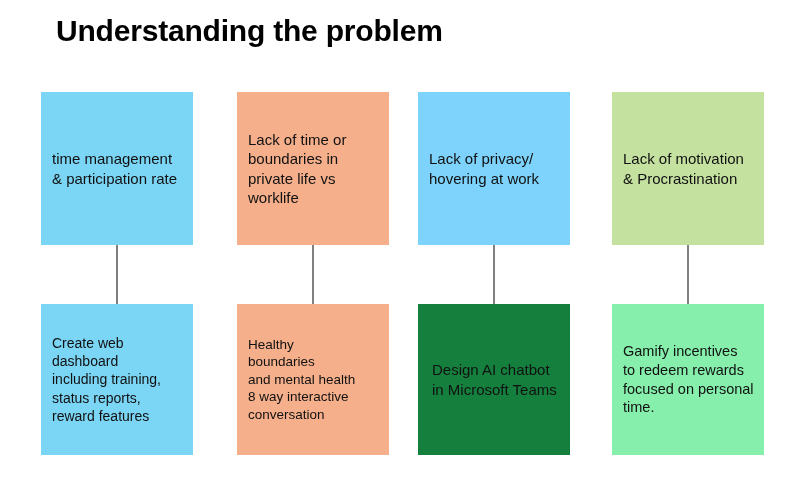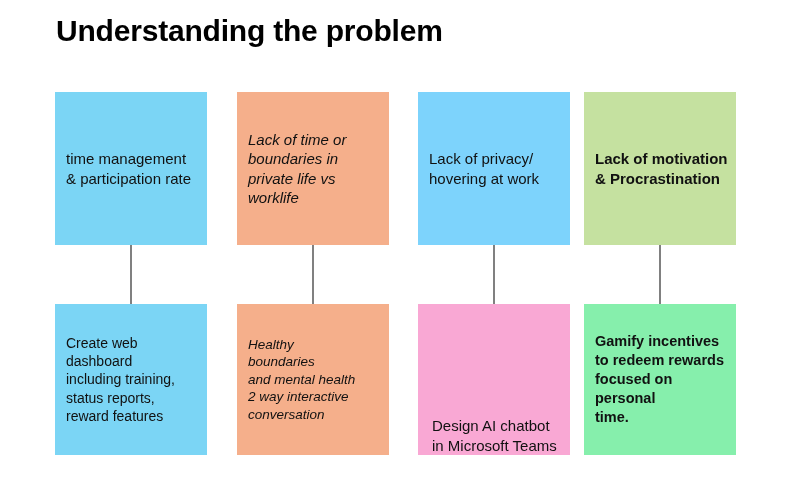--- a/index.html
+++ b/index.html
@@ -30,24 +30,24 @@
     white-space: nowrap;
   }
 
   
   .column {
     position: absolute;
     top: 92px;
     width: 152px;
     height: 363px;
   }
-  .col-0 { left: 55px; }
-  .col-1 { left: 237px; font-style: italic; }
+  .col-0 { left: 41px; }
+  .col-1 { left: 237px; }
   .col-2 { left: 418px; }
-  .col-3 { left: 584px; width: 152px; font-weight: bold; }
+  .col-3 { left: 612px; width: 152px; }
 
   
   .node {
     position: absolute;
     left: 0;
     width: 152px;
     box-sizing: border-box;
     display: flex;
     align-items: center;
     overflow: visible;
@@ -123,32 +123,32 @@
       <span class="node-text t-orange">Lack of time or
 boundaries in
 private life vs
 worklife</span>
     </div>
     <div class="connector" style="background: rgb(128, 128, 128);"></div>
     <div class="node node-bottom fill-orange" style="background: rgb(245, 175, 139);">
       <span class="node-text b-orange">Healthy
 boundaries
 and mental health
-2 way interactive
+8 way interactive
 conversation</span>
     </div>
   </div>
 
   <div class="column col-2">
     <div class="node node-top fill-yellow" style="background: #7dd3fc;">
       <span class="node-text t-yellow">Lack of privacy/
 hovering at work</span>
     </div>
     <div class="connector" style="background: rgb(128, 128, 128);"></div>
-    <div class="node node-bottom fill-yellow" style="background: #f9a8d4; align-items: flex-end;">
+    <div class="node node-bottom fill-yellow" style="background: #15803d;">
       <span class="node-text b-yellow">Design AI chatbot
 in Microsoft Teams</span>
     </div>
   </div>
 
   <div class="column col-3">
     <div class="node node-top fill-green" style="background: rgb(197, 225, 160);">
       <span class="node-text t-green">Lack of motivation
 &amp; Procrastination</span>
     </div>

